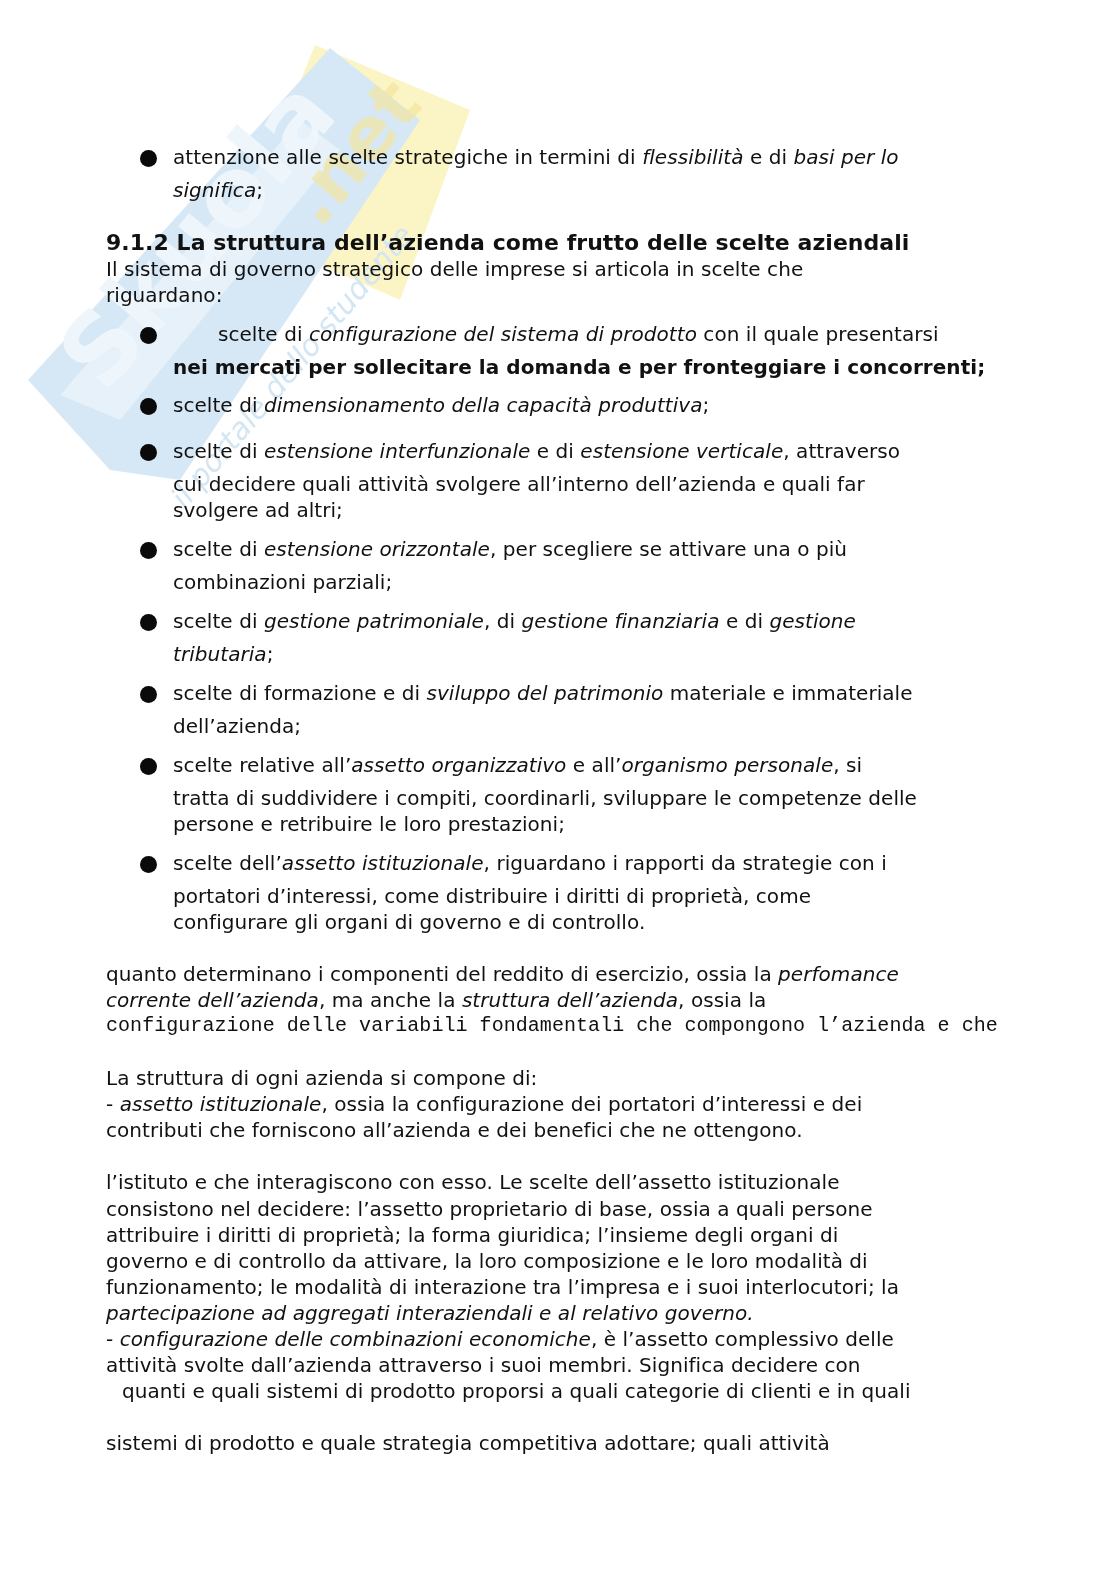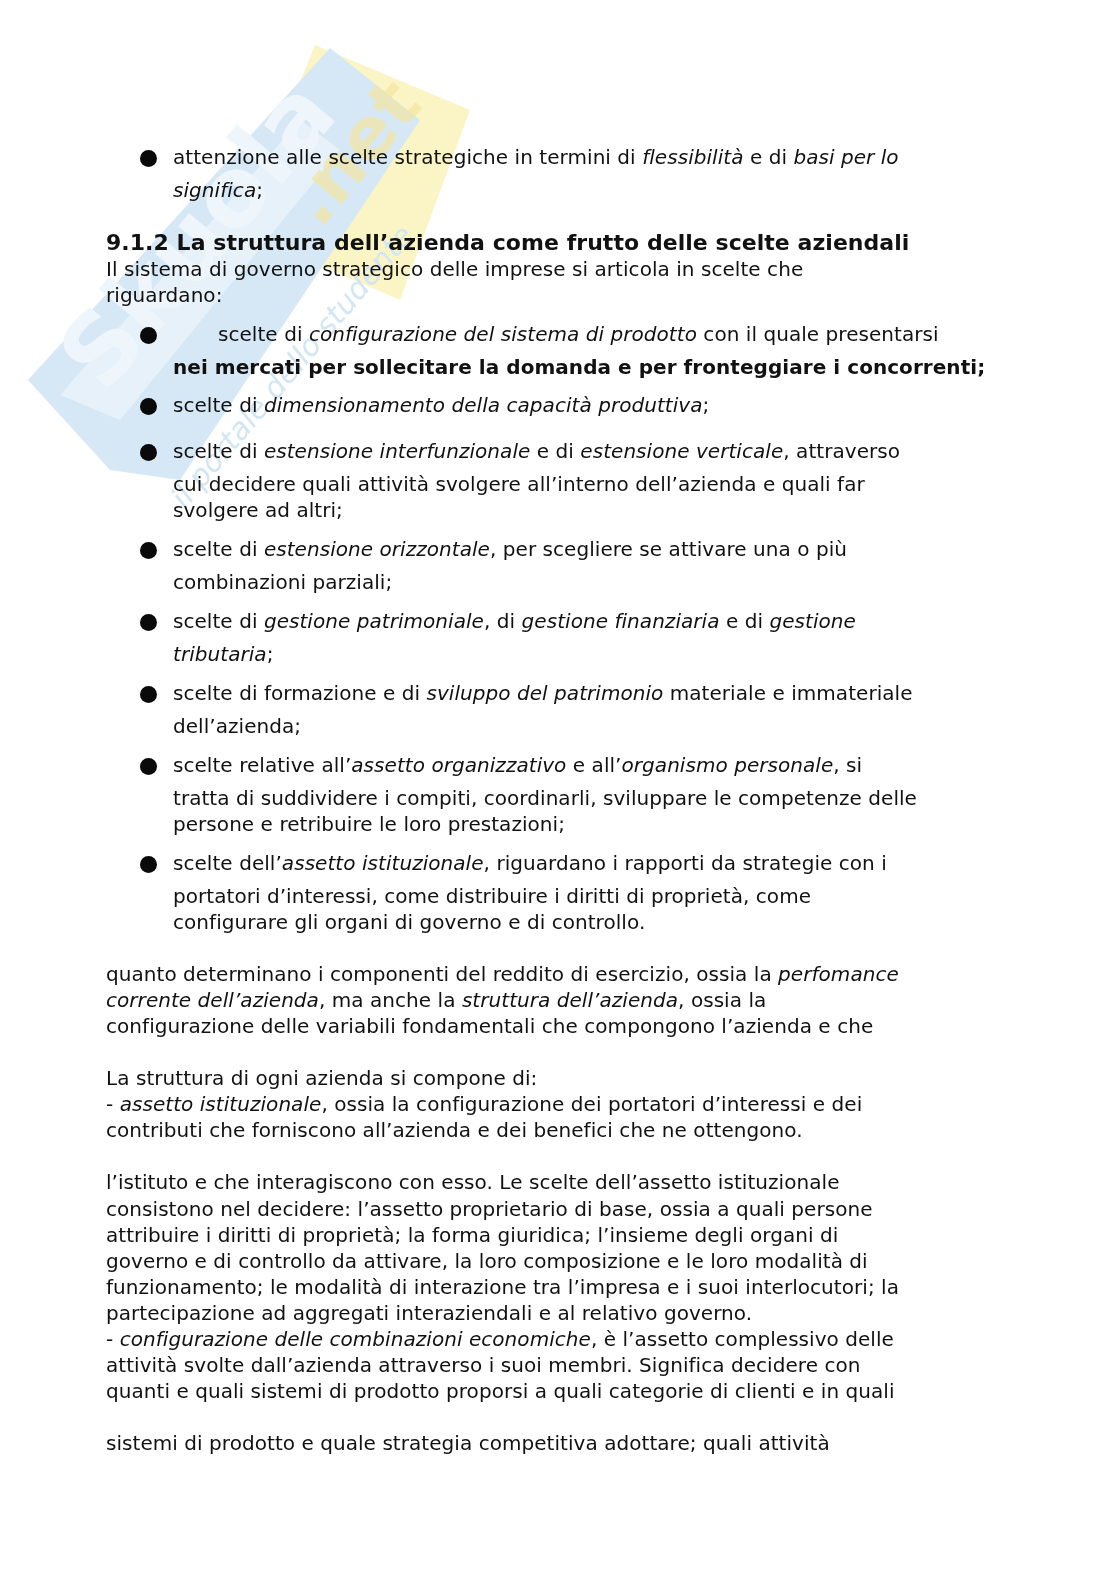--- a/index.html
+++ b/index.html
@@ -66,27 +66,27 @@
     <div class="dot" style="top: 758px;"></div>
     <div class="line bt" style="top: 752px;"><span>scelte relative all’</span><em>assetto organizzativo</em><span> e all’</span><em>organismo personale</em><span>, si</span></div>
     <div class="line bt" style="top: 785px;"><span>tratta di suddividere i compiti, coordinarli, sviluppare le competenze delle</span></div>
     <div class="line bt" style="top: 811px;"><span>persone e retribuire le loro prestazioni;</span></div>
     <div class="dot" style="top: 856px;"></div>
     <div class="line bt" style="top: 850px;"><span>scelte dell’</span><em>assetto istituzionale</em><span>, riguardano i rapporti da strategie con i</span></div>
     <div class="line bt" style="top: 883px;"><span>portatori d’interessi, come distribuire i diritti di proprietà, come</span></div>
     <div class="line bt" style="top: 909px;"><span>configurare gli organi di governo e di controllo.</span></div>
     <div class="line p" style="top: 961.05px;"><span>quanto determinano i componenti del reddito di esercizio, ossia la </span><em>perfomance</em></div>
     <div class="line p" style="top: 987.1px;"><em>corrente dell’azienda</em><span>, ma anche la </span><em>struttura dell’azienda</em><span>, ossia la</span></div>
-    <div class="line p" style="top: 1013.15px;"><span>configurazione delle variabili fondamentali che compongono l’azienda e che</span></div>
+    <div class="line p" style="top: 1013.15px; font-family: Liberation Mono, monospace;"><span>configurazione delle variabili fondamentali che compongono l’azienda e che</span></div>
     <div class="line p" style="top: 1065.25px;"><span>La struttura di ogni azienda si compone di:</span></div>
     <div class="line p" style="top: 1091.3px;"><span>- </span><em>assetto istituzionale</em><span>, ossia la configurazione dei portatori d’interessi e dei</span></div>
     <div class="line p" style="top: 1117.35px;"><span>contributi che forniscono all’azienda e dei benefici che ne ottengono.</span></div>
     <div class="line p" style="top: 1169.45px;"><span>l’istituto e che interagiscono con esso. Le scelte dell’assetto istituzionale</span></div>
     <div class="line p" style="top: 1195.5px;"><span>consistono nel decidere: l’assetto proprietario di base, ossia a quali persone</span></div>
     <div class="line p" style="top: 1221.55px;"><span>attribuire i diritti di proprietà; la forma giuridica; l’insieme degli organi di</span></div>
     <div class="line p" style="top: 1247.6px;"><span>governo e di controllo da attivare, la loro composizione e le loro modalità di</span></div>
     <div class="line p" style="top: 1273.65px;"><span>funzionamento; le modalità di interazione tra l’impresa e i suoi interlocutori; la</span></div>
-    <div class="line p" style="top: 1299.7px;"><span>partecipazione ad aggregati interaziendali e al relativo governo.</span></div>
+    <div class="line p" style="top: 1299.7px; font-style: italic;"><span>partecipazione ad aggregati interaziendali e al relativo governo.</span></div>
     <div class="line p" style="top: 1325.75px;"><span>- </span><em>configurazione delle combinazioni economiche</em><span>, è l’assetto complessivo delle</span></div>
     <div class="line p" style="top: 1351.8px;"><span>attività svolte dall’azienda attraverso i suoi membri. Significa decidere con</span></div>
-    <div class="line p" style="top: 1377.85px;"><span>quanti e quali sistemi di prodotto proporsi a quali categorie di clienti e in quali</span></div>
+    <div class="line p" style="top: 1377.85px; margin-left: 16px;"><span>quanti e quali sistemi di prodotto proporsi a quali categorie di clienti e in quali</span></div>
     <div class="line p" style="top: 1429.95px;"><span>sistemi di prodotto e quale strategia competitiva adottare; quali attività</span></div>
   </div>
 
 </body></html>

